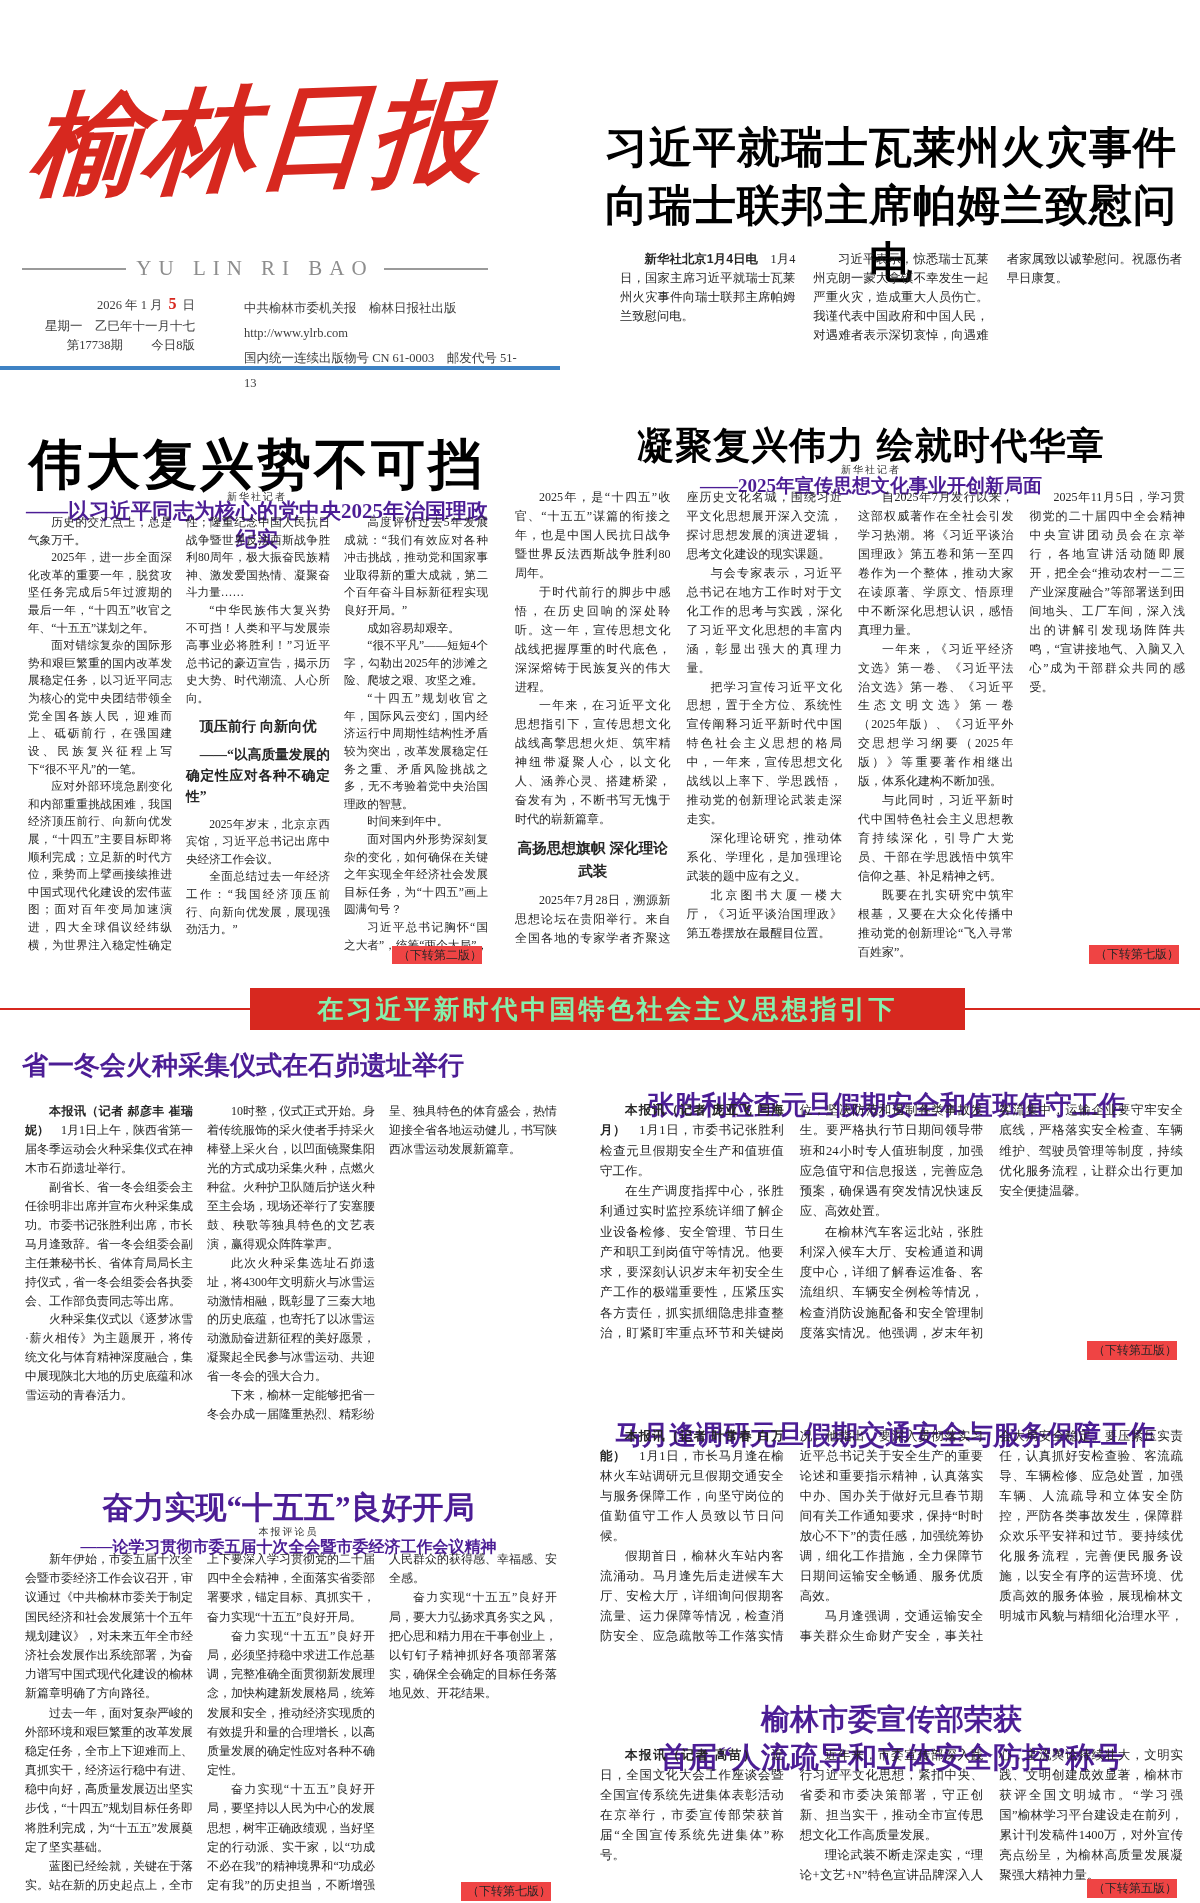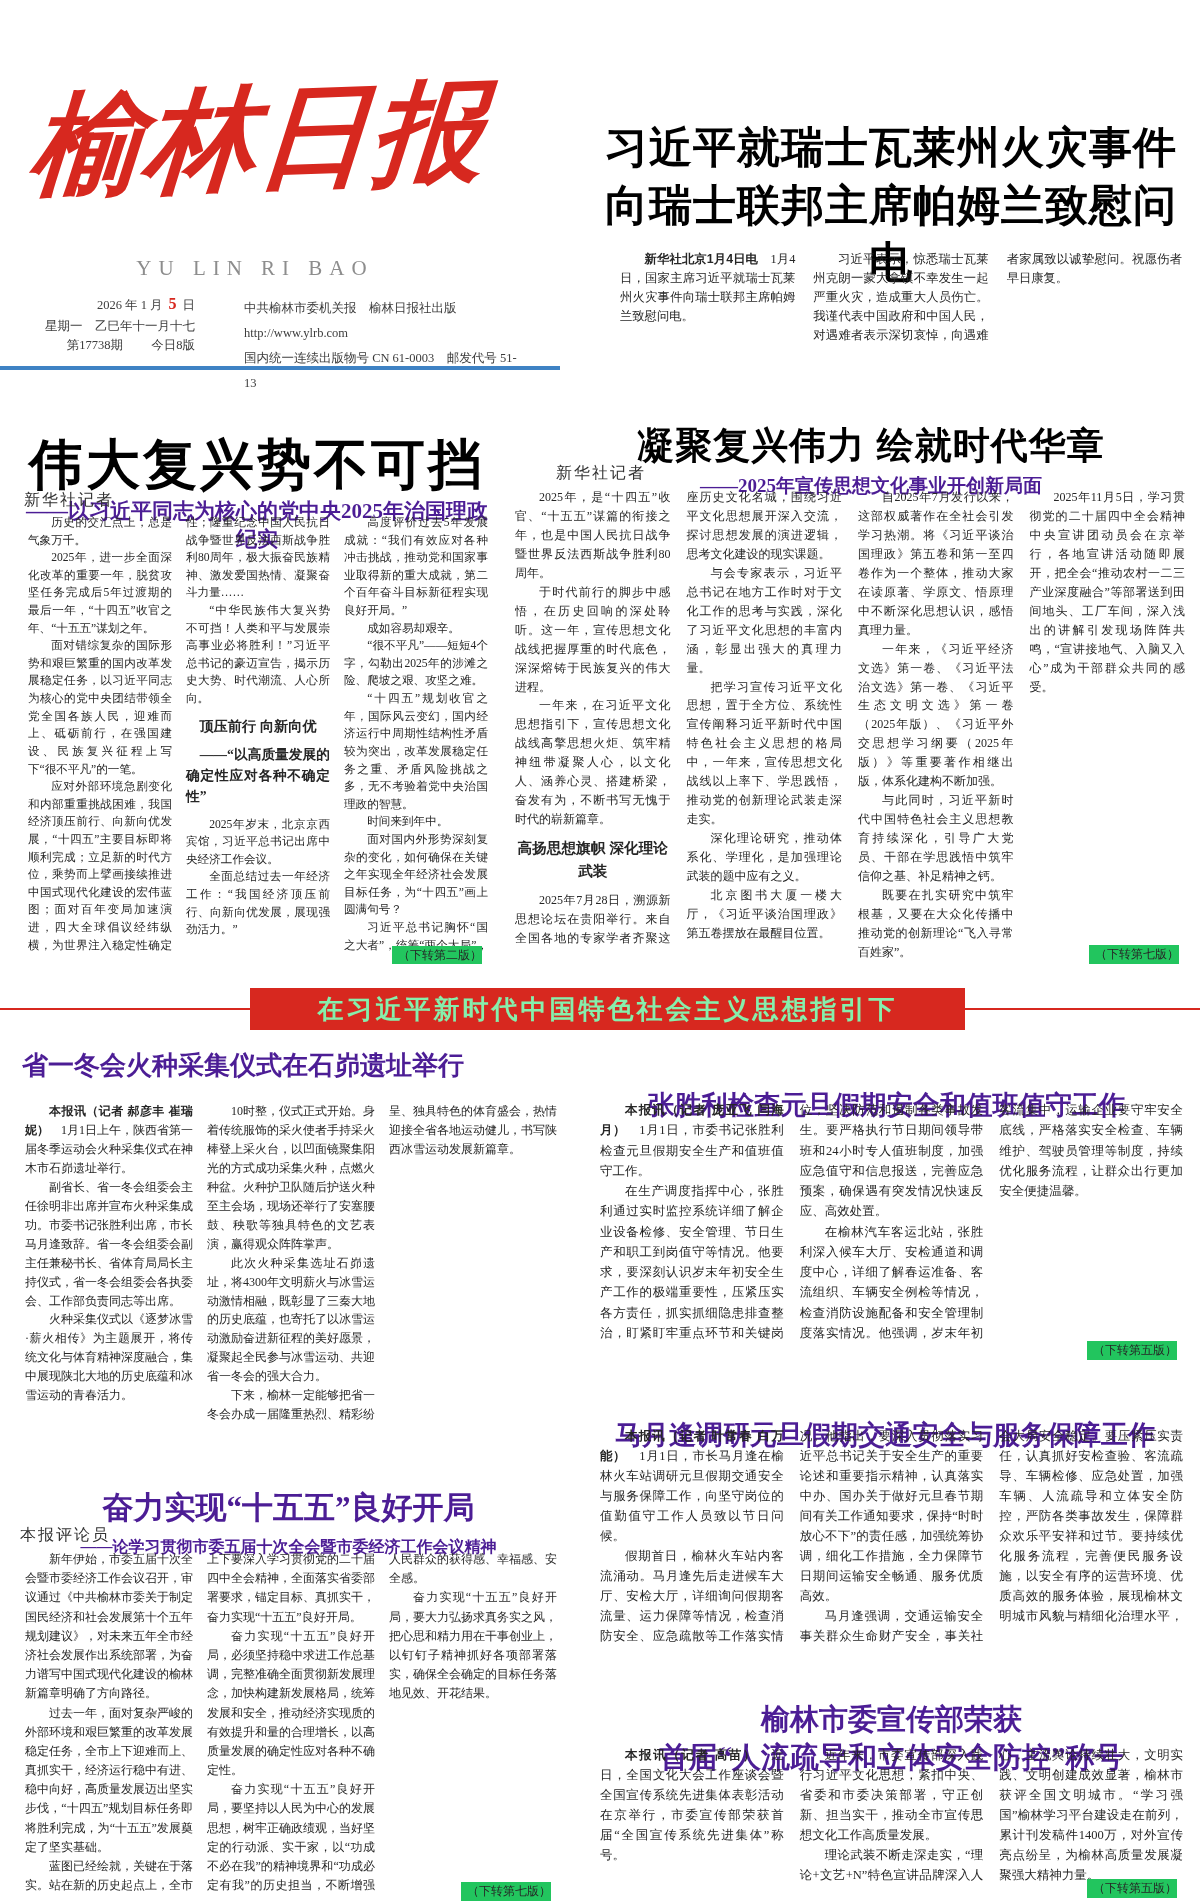--- a/index.html
+++ b/index.html
@@ -14,44 +14,44 @@
   .pinyin-row .rule{flex:1;height:2px;background:#9a9a9a;}
   .pinyin-row .py{font-size:21px;letter-spacing:7px;padding:0 10px;font-family:"Liberation Serif",serif;}
   .dateblock{font-size:12.5px;color:#3c3c3c;line-height:1.55;}
   .dateblock .red-day{color:#d7281f;font-weight:bold;font-size:16px;padding:0 6px;}
   .blue-rule{background:#3e82c4;height:4px;}
   .red-rule{background:#d7281f;height:2px;}
   
   .h-sans{font-family:"Liberation Sans","DejaVu Sans",sans-serif;font-weight:900;color:#000;}
   .h-serif{font-family:"Liberation Serif","DejaVu Serif",serif;font-weight:bold;color:#4c1d95;}
   .center{text-align:center;margin-top:39px;}
-  .byline{font-size:16px;color:#333;text-align:left;letter-spacing:2px;}
+  .byline{font-size:10px;color:#333;text-align:center;letter-spacing:2px;}
   
   .banner{background:#d7281f;color:#86efac;font-family:"Liberation Sans","DejaVu Sans",sans-serif;
           font-weight:bold;font-size:26px;letter-spacing:3px;display:flex;align-items:center;
           justify-content:center;}
   
   .body-cols{column-fill:auto;overflow:hidden;text-align:justify;color:#262626;}
   .cols3{column-count:3;}
   .cols4{column-count:4;}
   .para{margin:0;text-indent:2em;}
   .para b{font-family:"Liberation Sans","DejaVu Sans",sans-serif;font-weight:bold;}
   .para.sec{font-family:"Liberation Sans","DejaVu Sans",sans-serif;font-weight:bold;text-indent:0;
             text-align:center;font-size:1.22em;margin:8px 0;}
   .para.quote{font-weight:bold;text-indent:1em;font-size:1.18em;margin:2px 0 8px;}
-  .continued{position:absolute;right:6px;bottom:2px;background:#22c55e;padding-left:6px;font-size:12px;color:#262626;}
+  .continued{position:absolute;right:6px;bottom:2px;background:#ef4444;padding-left:6px;font-size:12px;color:#262626;}
 </style>
 </head>
 <body>
 
 <div class="page">
 
   <div class="abs mast-title" style="left:30px;top:82px;">榆林日报</div>
 
-  <div class="abs pinyin-row" style="left:22px;top:256px;flex-direction:column;">
+  <div class="abs pinyin-row" style="left:22px;top:256px;">
     <span class="rule"></span>
     <span class="py">YU LIN RI BAO</span>
     <span class="rule"></span>
   </div>
 
   <div class="abs dateblock" style="left:30px;top:292px;width:165px;text-align:right;">
     <div>
       <span>2026 年 1 月</span><span class="red-day">5</span><span>日</span>
     </div>
     <div>星期一　乙巳年十一月十七</div>

